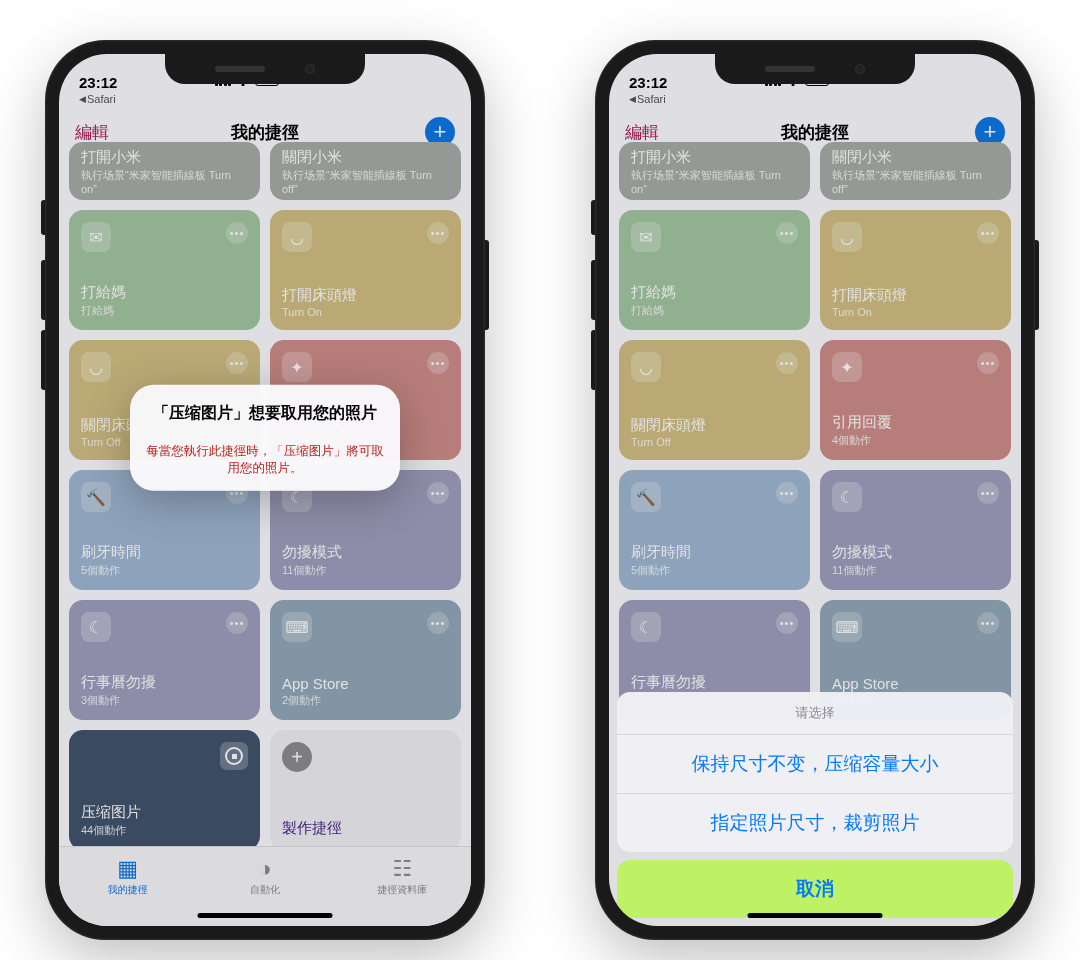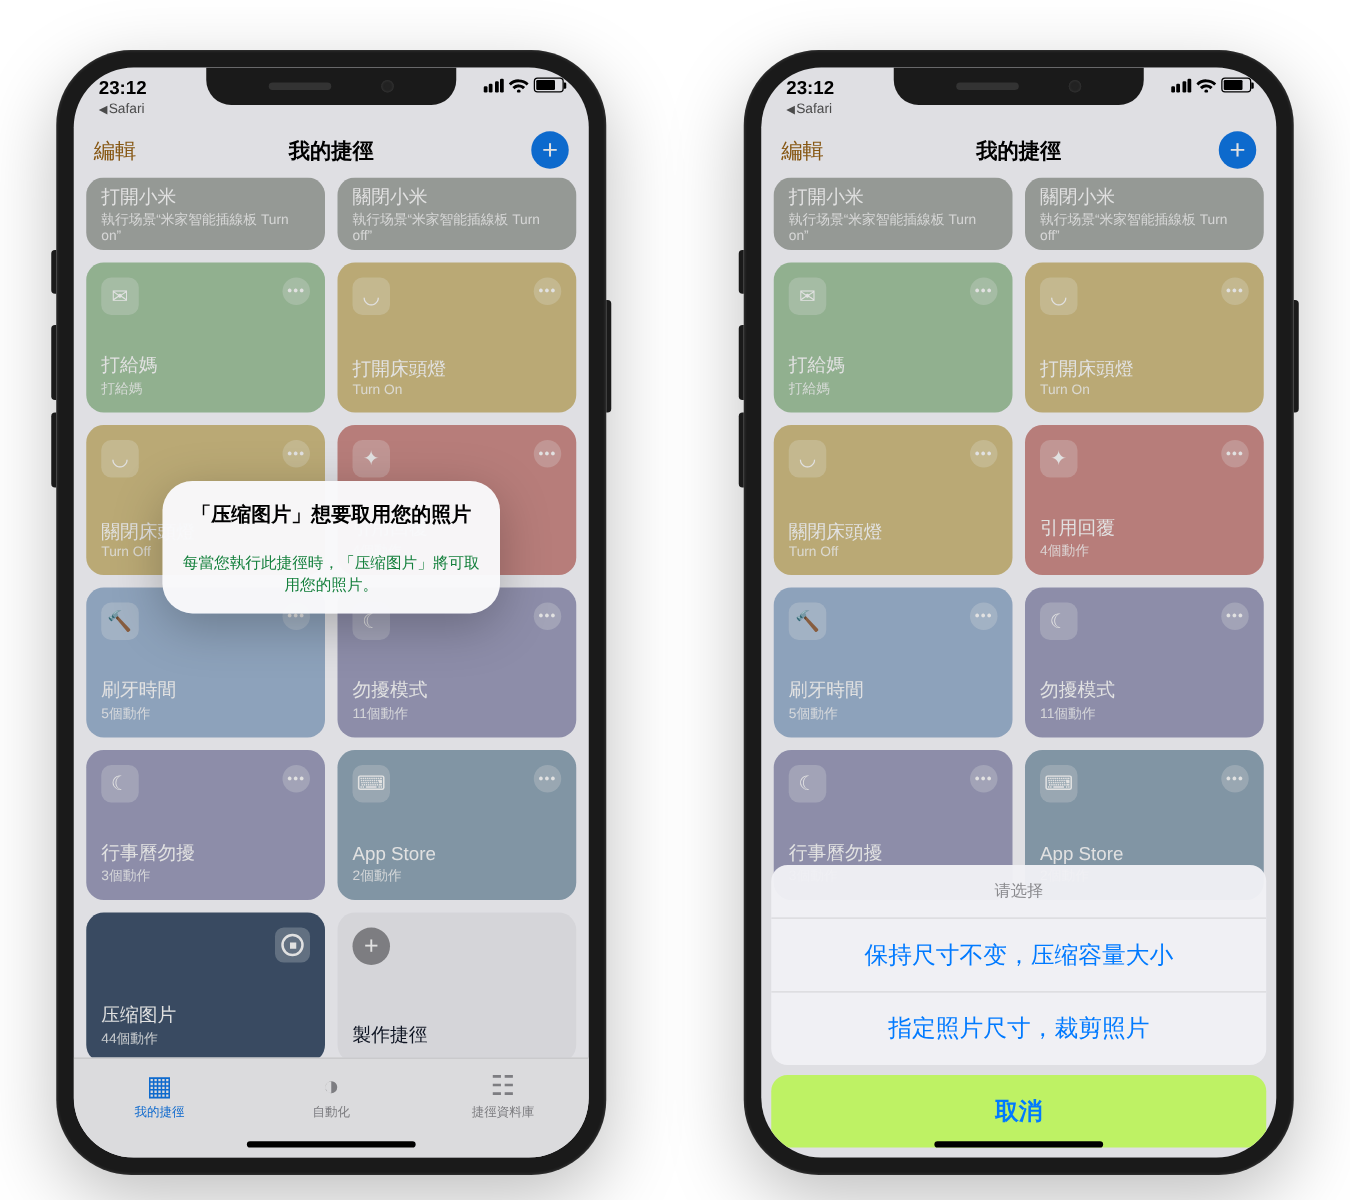--- a/index.html
+++ b/index.html
@@ -5,60 +5,60 @@
   * { box-sizing: border-box; margin: 0; padding: 0; font-family: -apple-system, "Helvetica Neue", Arial, sans-serif; }
   body { background: #fff; width: 1080px; height: 960px; display: flex; justify-content: center; align-items: flex-start; gap: 110px; padding-top: 40px; }
   .phone { width: 440px; height: 900px; background: #1a1a1a; border-radius: 60px; padding: 14px; box-shadow: 0 20px 60px rgba(0,0,0,.25), inset 0 0 3px rgba(255,255,255,.2); position: relative; }
   .phone::before { content:""; position:absolute; left:-4px; top:160px; width:4px; height:35px; background:#1a1a1a; border-radius:3px 0 0 3px; }
   .phone::after  { content:""; position:absolute; left:-4px; top:220px; width:4px; height:60px; background:#1a1a1a; border-radius:3px 0 0 3px; box-shadow: 0 70px 0 #1a1a1a; }
   .phone .pbtn { position:absolute; right:-4px; top:200px; width:4px; height:90px; background:#1a1a1a; border-radius:0 3px 3px 0; }
   .screen { width: 100%; height: 100%; background: #f2f2f7; border-radius: 48px; overflow: hidden; position: relative; }
   .notch { position: absolute; top: 0; left: 50%; transform: translateX(-50%); width: 200px; height: 30px; background: #1a1a1a; border-radius: 0 0 20px 20px; z-index: 100; display:flex; align-items:center; justify-content:center; gap:40px;}
   .notch .speaker{ width:50px;height:6px;background:#333;border-radius:3px;}
   .notch .cam{ width:10px;height:10px;background:#222;border-radius:50%; box-shadow:inset 0 0 2px #444;}
-  .statusbar { height: 44px; display: flex; justify-content: space-between; align-items: flex-start; padding: 8px 20px 0; font-size: 15px; font-weight: 600; color:#000; }
+  .statusbar { height: 44px; display: flex; justify-content: flex-start; align-items: flex-start; padding: 8px 20px 0; font-size: 15px; font-weight: 600; color:#000;margin-top:12px; }
   .statusbar .left{width:100px;}
   .statusbar .right{width:100px; display:flex; justify-content:flex-end; align-items:center; gap:4px;}
   .sb-back{ font-size:11px; font-weight:400; color:#555; display:flex;align-items:center;gap:1px; margin-top:2px;}
   .sb-back::before{content:"◀"; font-size:9px;}
   .navbar { height: 44px; display:flex; align-items:center; justify-content:space-between; padding:0 16px; font-size:17px;}
-  .navbar .nav-left{ color:#a16207; width:50px;}
+  .navbar .nav-left{ color:#be185d; width:50px;}
   .navbar .nav-title{ font-weight:600; color:#000;}
   .navbar .nav-right{ width:50px; display:flex; justify-content:flex-end;}
   .plus-btn{ width:30px;height:30px;border-radius:50%;background:#007aff;color:#fff;display:flex;align-items:center;justify-content:center;font-size:22px;font-weight:300;}
   .content{ position:absolute; top:88px; bottom:80px; left:0; right:0; overflow:hidden; padding:0 10px;}
   .grid{ display:grid; grid-template-columns:1fr 1fr; gap:10px; }
   .tile{ border-radius:14px; padding:12px; height:120px; display:flex; flex-direction:column; justify-content:space-between; color:#fff; position:relative;}
   .tile.small{ height:58px; padding:6px 12px; justify-content:center;}
   .tile .icon-row{display:flex;justify-content:space-between;align-items:flex-start;}
   .tile .app-icon{width:30px;height:30px;border-radius:8px;background:rgba(255,255,255,.25);display:flex;align-items:center;justify-content:center;font-size:16px;}
   .tile .dots{width:22px;height:22px;border-radius:50%;background:rgba(255,255,255,.25);display:flex;align-items:center;justify-content:center;font-size:11px;letter-spacing:1px;}
   .tile .title{font-size:15px;font-weight:500;}
   .tile .sub{font-size:11px;opacity:.85;margin-top:1px;}
   .create-tile{background:#f2f2f7;border:none;height:120px;border-radius:14px;padding:12px;display:flex;flex-direction:column;justify-content:space-between;}
   .create-tile .plus-small{width:30px;height:30px;border-radius:50%;background:#8e8e93;color:#fff;display:flex;align-items:center;justify-content:center;font-size:20px;}
-  .create-tile .title{color:#0f172a;font-size:15px;margin-top:36px;}
+  .create-tile .title{color:#4c1d95;font-size:15px;margin-top:36px;}
   
   .c-grey{background:#a8ada8;} .c-green{background:#a0c99e;} .c-yellow{background:#d6c07a;}
   .c-red{background:#d98b87;} .c-blue{background:#9db8d9;} .c-purple{background:#9fa0c5;}
   .c-slate{background:#8ea9bd;} .c-darkblue{background:#3d5573;}
   
   .tabbar{ position:absolute; bottom:0; left:0; right:0; height:80px; background:rgba(248,248,250,.94); border-top:1px solid rgba(0,0,0,.1); display:flex; padding-bottom:20px;}
   .tab{ flex:1; display:flex; flex-direction:column; align-items:center; justify-content:center; gap:2px; color:#8e8e93; font-size:10px;}
   .tab.active{color:#007aff;}
   .tab .ticon{font-size:22px;height:24px;display:flex;align-items:center;}
   .home-ind{position:absolute;bottom:8px;left:50%;transform:translateX(-50%);width:135px;height:5px;background:#000;border-radius:3px;}
   
   .dim{position:absolute;inset:0;background:rgba(0,0,0,.08);}
   .dimmed .content, .dimmed .navbar, .dimmed .statusbar, .dimmed .tabbar{ filter:saturate(.85) brightness(.96);}
   
   .alert{ position:absolute; width:270px; left:50%; top:44%; transform:translate(-50%,-50%); background:rgba(248,248,250,.98); border-radius:24px; overflow:hidden; box-shadow:0 10px 40px rgba(0,0,0,.25);}
   .alert .a-body{padding:18px 16px 14px; text-align:center;}
   .alert .a-title{font-size:16px;font-weight:600;color:#000;line-height:1.3;}
-  .alert .a-msg{font-size:12.5px;color:#15803d;margin-top:20px;line-height:1.35;}
+  .alert .a-msg{font-size:12.5px;color:#b91c1c;margin-top:20px;line-height:1.35;}
   .alert .a-btns{display:flex;border-top:1px solid rgba(0,0,0,.15);}
   .alert .a-btn{flex:1;padding:11px 0;text-align:center;color:#007aff;font-size:17px;}
   .alert .a-btn:first-child{border-right:1px solid rgba(0,0,0,.15);}
   .alert .a-btn.bold{font-weight:600;}
   
   .sheet{position:absolute;left:8px;right:8px;bottom:8px;border-radius:25px;}
   .sheet-group{background:rgba(240,240,245,.96);border-radius:13px;overflow:hidden;margin-bottom:8px;}
   .sheet-title{text-align:center;font-size:13px;color:#8a8a8e;padding:12px 0;border-bottom:1px solid rgba(0,0,0,.1);}
   .sheet-opt{text-align:center;font-size:19px;color:#007aff;padding:16px 0;}
   .sheet-opt + .sheet-opt{border-top:1px solid rgba(0,0,0,.1);text-align:center;}

